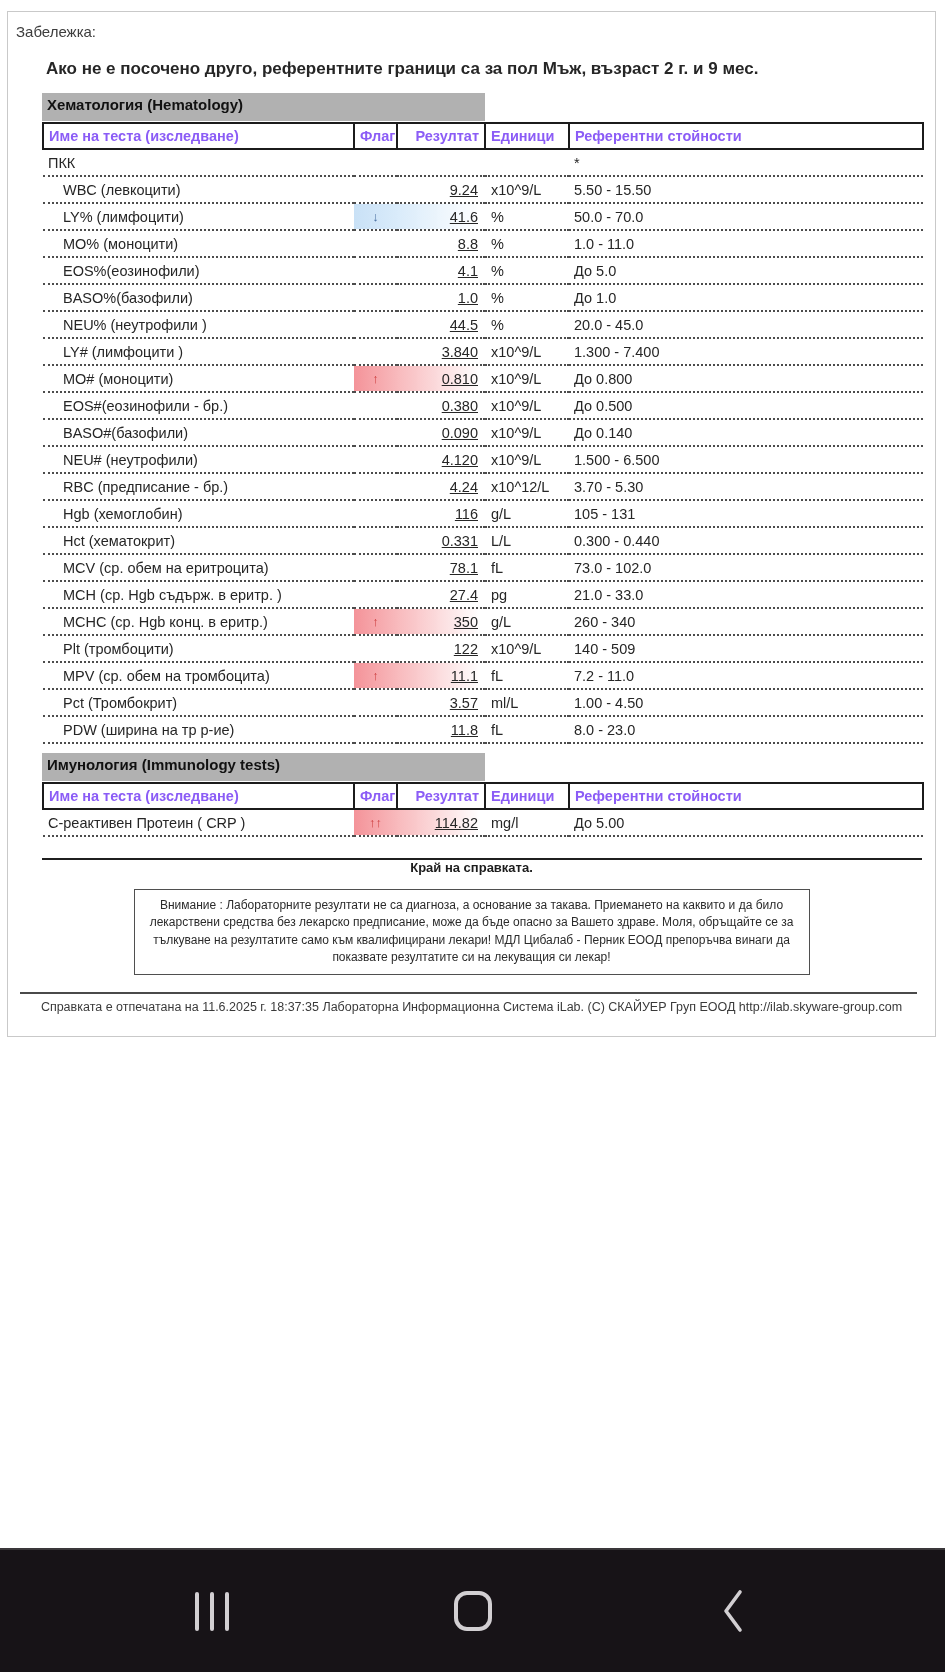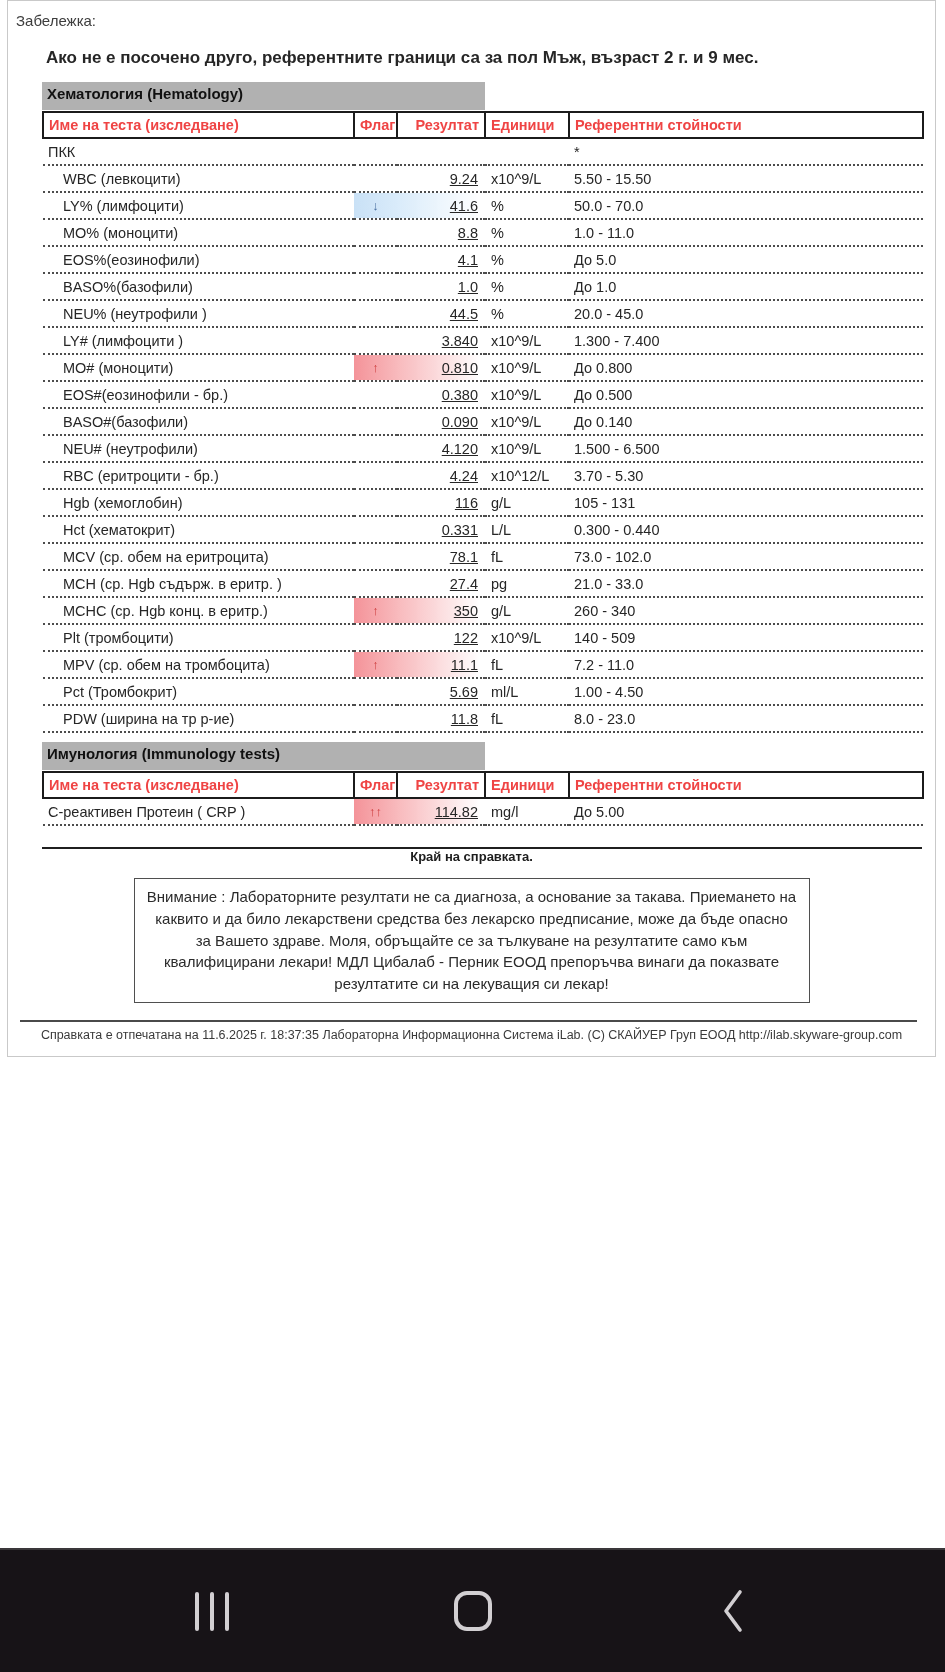--- a/index.html
+++ b/index.html
@@ -4,36 +4,36 @@
 <style>
   html,body{margin:0;padding:0;}
   body{
     width:945px;height:1672px;position:relative;overflow:hidden;
     background:#ffffff;
     font-family:"Liberation Sans","DejaVu Sans",sans-serif;
     -webkit-font-smoothing:antialiased;
   }
   
   .page-card{
-    position:absolute;left:7px;top:0;width:929px;min-height:1026px;
+    position:absolute;left:7px;top:11px;width:929px;min-height:1026px;
     background:#ffffff;border:1px solid #c9c9c9;box-sizing:border-box;
     padding-top:9px;
   }
   .note-label{margin:2px 0 0 8px;font-size:15px;color:#3d3d3d;}
   .ref-note{margin:19px 0 0 38px;font-size:17px;font-weight:bold;color:#262626;}
   .sections{margin:14px 0 0 34px;width:880px;}
   .lab-section{margin-top:0;}
   .lab-section + .lab-section{margin-top:9px;}
   .section-bar{
     width:443px;box-sizing:border-box;background:#b1b1b1;color:#111;
     font-size:15px;font-weight:bold;padding:3px 5px 2px 5px;height:28px;line-height:18px;
   }
   table.lab-table{width:880px;border-collapse:collapse;table-layout:fixed;margin-top:1px;}
   .lab-table th{
-    border:2px solid #1b1b1b;font-size:14.5px;font-weight:bold;color:#ef4444;
+    border:2px solid #1b1b1b;font-size:14.5px;font-weight:bold;color:#8b5cf6;
     padding:3px 5px;height:26px;box-sizing:border-box;text-align:left;white-space:nowrap;overflow:hidden;
   }
   .lab-table th.c-flag{text-align:right;}
   .lab-table th.c-result{text-align:right;}
   .lab-table td{
     border-bottom:2px dotted #4c4c4c;font-size:14.5px;color:#262626;
     padding:2px 5px;height:27px;box-sizing:border-box;vertical-align:middle;
     white-space:nowrap;overflow:hidden;
   }
   td.c-name.indent{padding-left:20px;}
@@ -42,21 +42,21 @@
   td.c-units{padding-left:6px;}
   td.flag-low{background:linear-gradient(90deg,#c9e1f6,#d9ebfa);color:#4a6fa0;}
   td.res-low{background:linear-gradient(90deg,#d9ebfa 0%,rgba(255,255,255,0) 95%);}
   td.flag-high{background:linear-gradient(90deg,#f49399,#f8b9bc);color:#cc3b3b;}
   td.res-high{background:linear-gradient(90deg,#f8b9bc 0%,rgba(255,255,255,0) 95%);}
   .end-line{margin:21px 0 0 34px;width:880px;border-top:2px solid #1f1f1f;}
   .end-text{margin-top:0;text-align:center;font-size:13px;font-weight:bold;color:#1d1d1d;}
   .warning-box{
     width:676px;box-sizing:border-box;margin:14px auto 16px auto;
     border:1px solid #4f4f4f;padding:7px 12px;
-    font-size:15px;line-height:1.45;text-align:center;color:#2b2b2b;
+    font-size:12px;line-height:1.45;text-align:center;color:#2b2b2b;
   }
   .footer-divider{margin:17px 18px 0 12px;border-top:2px solid #4a4a4a;}
   .footer-text{margin:6px 6px 14px 6px;text-align:center;font-size:12.5px;color:#3a3a3a;}
   
   .navbar{
     position:absolute;left:0;top:1548px;width:945px;height:124px;box-sizing:border-box;
     background:#171317;border-top:2px solid #3a373a;
     display:flex;align-items:center;justify-content:space-between;
     padding:0 188px;
   }
@@ -184,21 +184,21 @@
 
   <tr class="result-row">
     <td class="c-name indent">NEU# (неутрофили)</td>
     <td class="c-flag"></td>
     <td class="c-result">4.120</td>
     <td class="c-units">x10^9/L</td>
     <td class="c-ref">1.500 - 6.500</td>
   </tr>
 
   <tr class="result-row">
-    <td class="c-name indent">RBC (еритроцити - бр.)</td>
+    <td class="c-name indent">RBC (предписание - бр.)</td>
     <td class="c-flag"></td>
     <td class="c-result">4.24</td>
     <td class="c-units">x10^12/L</td>
     <td class="c-ref">3.70 - 5.30</td>
   </tr>
 
   <tr class="result-row">
     <td class="c-name indent">Hgb (хемоглобин)</td>
     <td class="c-flag"></td>
     <td class="c-result">116</td>
@@ -251,21 +251,21 @@
     <td class="c-name indent">MPV (ср. обем на тромбоцита)</td>
     <td class="c-flag flag-high">↑</td>
     <td class="c-result res-high">11.1</td>
     <td class="c-units">fL</td>
     <td class="c-ref">7.2 - 11.0</td>
   </tr>
 
   <tr class="result-row">
     <td class="c-name indent">Pct (Тромбокрит)</td>
     <td class="c-flag"></td>
-    <td class="c-result">5.69</td>
+    <td class="c-result">3.57</td>
     <td class="c-units">ml/L</td>
     <td class="c-ref">1.00 - 4.50</td>
   </tr>
 
   <tr class="result-row">
     <td class="c-name indent">PDW (ширина на тр р-ие)</td>
     <td class="c-flag"></td>
     <td class="c-result">11.8</td>
     <td class="c-units">fL</td>
     <td class="c-ref">8.0 - 23.0</td>

